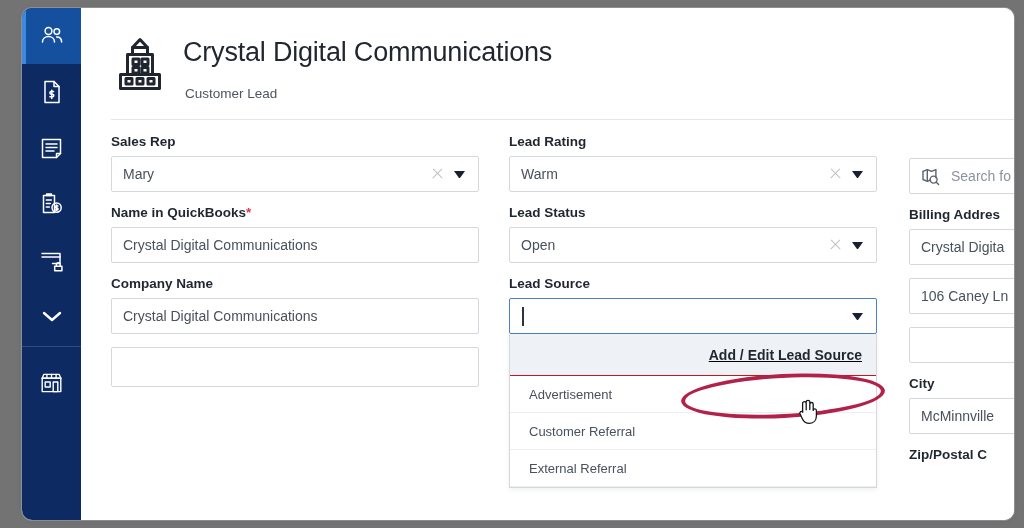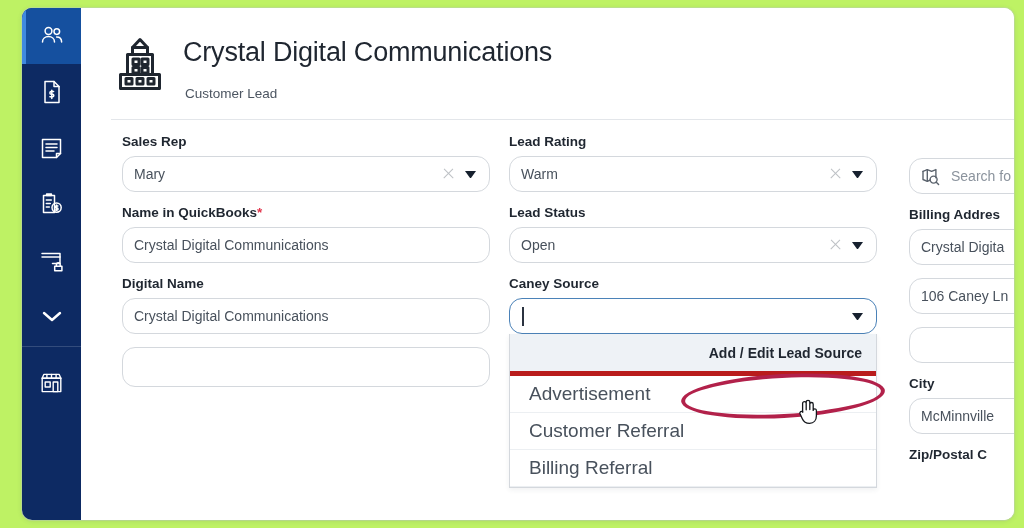--- a/index.html
+++ b/index.html
@@ -6,21 +6,21 @@
   html, body {
     width: 1024px; height: 528px;
     overflow: hidden;
     background: #ffffff;
     font-family: "Liberation Sans", sans-serif;
   }
 
   #page {
     position: relative;
     width: 1024px; height: 528px;
-    background: #bef264;
+    background: #737373;
     overflow: hidden;
   }
 
   
   .app-shell {
     position: absolute;
     left: 22px; top: 8px;
     width: 992px; height: 512px;
     background: #ffffff;
     border-radius: 10px;
@@ -105,41 +105,41 @@
   
   .form-area {
     position: relative;
     padding: 0 0 0 30px;
     height: 400px;
   }
   .col {
     position: absolute;
     top: 14px;
   }
-  .col-left  { left: 41px;  width: 368px; }
+  .col-left  { left: 30px;  width: 368px; }
   .col-mid   { left: 428px; width: 368px; }
   .col-right { left: 828px; width: 368px; }
 
   .field { margin-bottom: 13px; }
 
   .field-label {
     font-size: 13.5px;
     font-weight: bold;
     color: #1f2630;
     margin-bottom: 7px;
     white-space: nowrap;
   }
   .req { color: #e2364d; font-weight: bold; }
 
   .input-box {
     position: relative;
     height: 36px;
     border: 1px solid #d4d8dd;
     background: #ffffff;
-    border-radius: 13px;
+    border-radius: 2px;
     display: flex;
     align-items: center;
     padding: 0 8px 0 11px;
   }
   .input-box.tall { height: 40px; }
   .input-box .val {
     font-size: 14px;
     color: #48515c;
     white-space: nowrap;
     overflow: hidden;
@@ -194,34 +194,35 @@
     box-shadow: 0 2px 5px rgba(40,50,70,0.07);
     z-index: 30;
   }
   .dd-head {
     background: #eef2f6;
     height: 42px;
     display: flex;
     align-items: center;
     justify-content: flex-end;
     padding-right: 14px;
-    border-bottom: 5px solid #b91c1c;
+    border-bottom: 1px solid #b91c1c;
+    text-decoration: underline;
   }
   .dd-head .lbl {
     font-size: 14px;
     font-weight: bold;
     color: #1f2630;
     white-space: nowrap;
   }
   .dd-opt {
     height: 37px;
     display: flex;
     align-items: center;
     padding-left: 19px;
-    font-size: 19px;
+    font-size: 13px;
     color: #48515c;
     border-bottom: 1px solid #eceff2;
     white-space: nowrap;
   }
 
   .search-box .sicon { flex: 0 0 22px; margin-right: 8px; display:flex; align-items:center; }
   .search-box .val { color: #8b939d; }
 
   
   .annot-ellipse {
@@ -373,21 +374,21 @@
           </div>
 
           <div class="field">
             <div class="field-label"><span>Name in QuickBooks</span><span class="req">*</span></div>
             <div class="input-box">
               <span class="val">Crystal Digital Communications</span>
             </div>
           </div>
 
           <div class="field">
-            <div class="field-label">Digital Name</div>
+            <div class="field-label">Company Name</div>
             <div class="input-box">
               <span class="val">Crystal Digital Communications</span>
             </div>
           </div>
 
 
           <div class="field">
             <div class="input-box tall">
               <span class="val"></span>
             </div>
@@ -408,35 +409,35 @@
           <div class="field">
             <div class="field-label">Lead Status</div>
             <div class="input-box">
               <span class="val">Open</span>
               <span class="clear-x"></span>
               <span class="caret"></span>
             </div>
           </div>
 
           <div class="field" style="position:relative;">
-            <div class="field-label">Caney Source</div>
+            <div class="field-label">Lead Source</div>
             <div style="position:relative;">
               <div class="input-box select-focus">
                 <span class="text-caret"></span>
                 <span class="val empty"></span>
                 <span class="caret"></span>
               </div>
 
               <div class="dropdown">
                 <div class="dd-head">
                   <span class="lbl">Add / Edit Lead Source</span>
                 </div>
                 <div class="dd-opt">Advertisement</div>
                 <div class="dd-opt">Customer Referral</div>
-                <div class="dd-opt">Billing Referral</div>
+                <div class="dd-opt">External Referral</div>
               </div>
             </div>
           </div>
         </div>
 
         <div class="col col-right">
 
           <div class="field" style="margin-top:24px;">
             <div class="input-box search-box">
               <span class="sicon">

